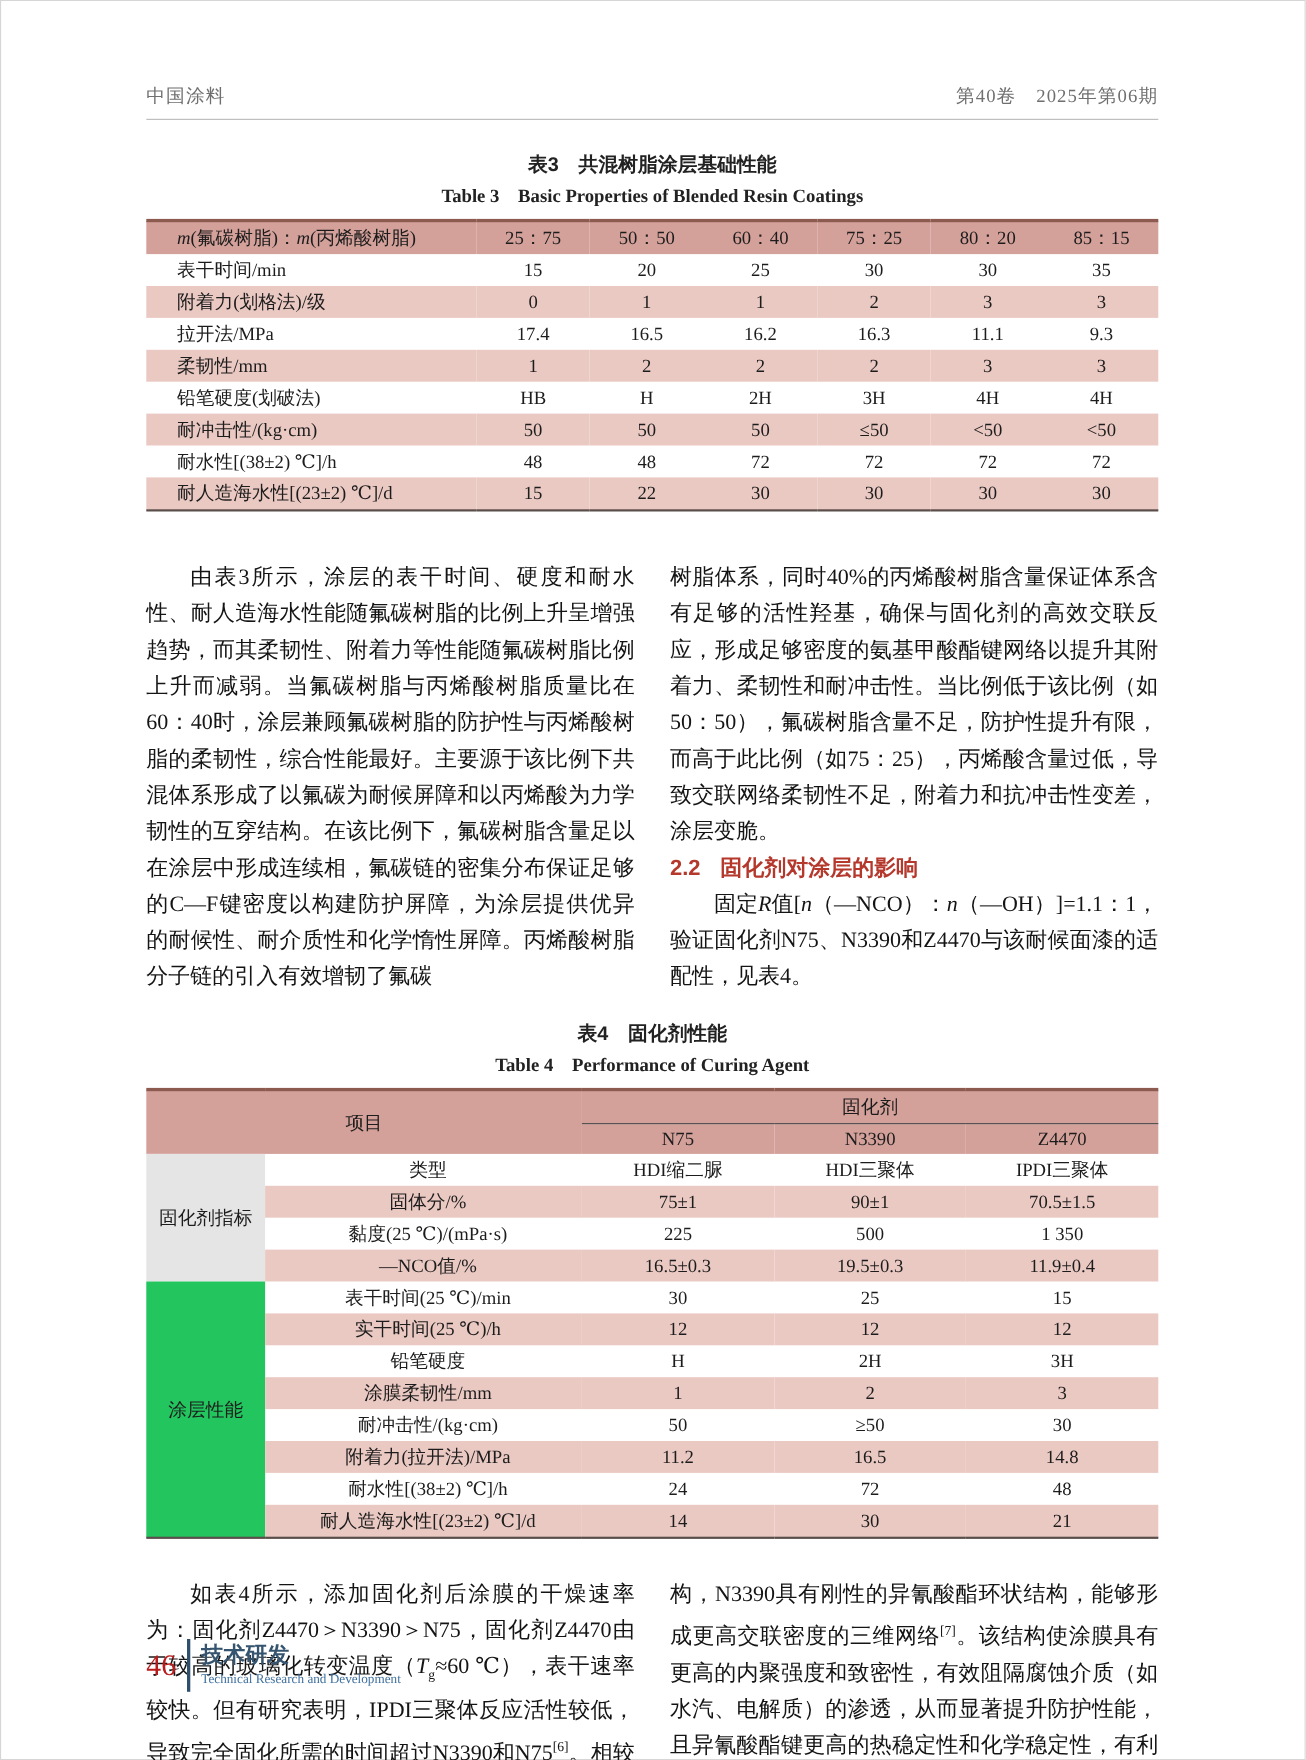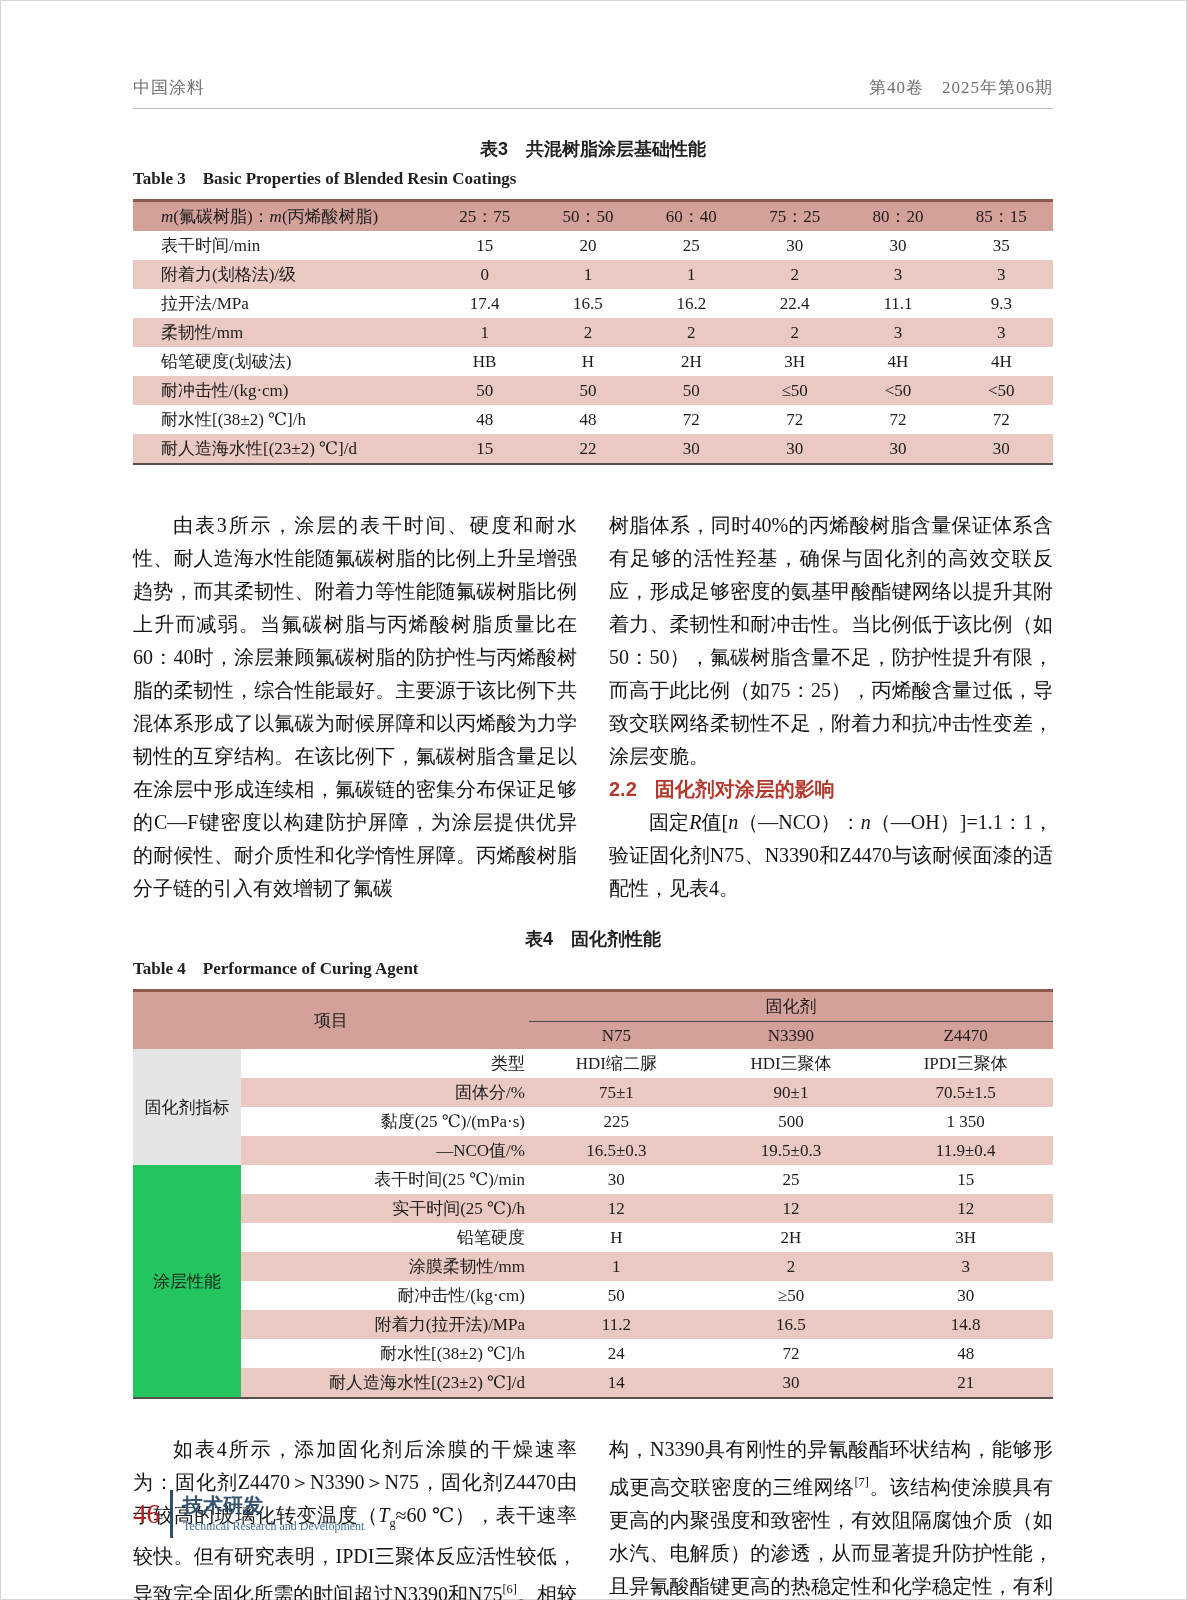--- a/index.html
+++ b/index.html
@@ -16,21 +16,21 @@
     padding-top:76px; padding-bottom:9px; border-bottom:1px solid #b9b9b9;
     font-size:17px; color:#6f6f6f; letter-spacing:1px;
   }
 
   
   .cap-zh {
     text-align:center; font-family:"Liberation Sans","DejaVu Sans",sans-serif;
     font-weight:bold; font-size:18px; color:#222; margin-top:28px;
   }
   .cap-en {
-    font-weight:bold; font-size:17px; color:#222; margin-top:6px;
+    text-align:center; font-weight:bold; font-size:17px; color:#222; margin-top:6px;
   }
   .cap-zh.t4 { margin-top:22px; }
 
   
   table { width:100%; border-collapse:collapse; margin-top:9px;
           font-size:17px; table-layout:fixed; }
   th,td { padding:3px 4px; font-weight:normal; text-align:center; height:21px; }
   thead th { background:#d4a09a;text-align:center; }
   table { border-top:3px solid #8d5a50; border-bottom:2px solid #5a4e4a; }
   .it { font-style:italic; }
@@ -39,21 +39,21 @@
 
   
   .t3 col.c-label { width:300px; }
   .t3 td:first-child, .t3 th:first-child { text-align:left; padding-left:28px; }
   .t3 tbody tr:nth-child(even) td { background:#ebc9c3; }
 
   
   .t4 col.c-grp { width:108px; }
   .t4 col.c-item { width:288px; }
   .t4 th.h-group { border-bottom:1px solid #4a4a4a; }
-  .t4 td.item { text-align:right; padding-left:12px;margin-top:28px; }
+  .t4 td.item { text-align:center; padding-left:12px;margin-top:28px; }
   .t4 tbody tr:nth-child(even) .striped { background:#ebc9c3; }
   .t4 td.grp { background:#e5e5e5; }
   .t4 td.grp-pink { background:#22c55e; }
 
   
   .cols { display:flex; gap:32px; margin-top:44px; }
   .cols.bottom { margin-top:34px; }
   .col { flex:1; font-size:20px; line-height:33px; text-align:justify; color:#141414; }
   .para { text-indent:2em; }
   .sec-head {
@@ -123,21 +123,21 @@
         <td>1</td>
         <td>2</td>
         <td>3</td>
         <td>3</td>
       </tr>
       <tr>
         <td>拉开法/MPa</td>
         <td>17.4</td>
         <td>16.5</td>
         <td>16.2</td>
-        <td>22.4</td>
+        <td>16.3</td>
         <td>11.1</td>
         <td>9.3</td>
       </tr>
       <tr>
         <td>柔韧性/mm</td>
         <td>1</td>
         <td>2</td>
         <td>2</td>
         <td>2</td>
         <td>3</td>

